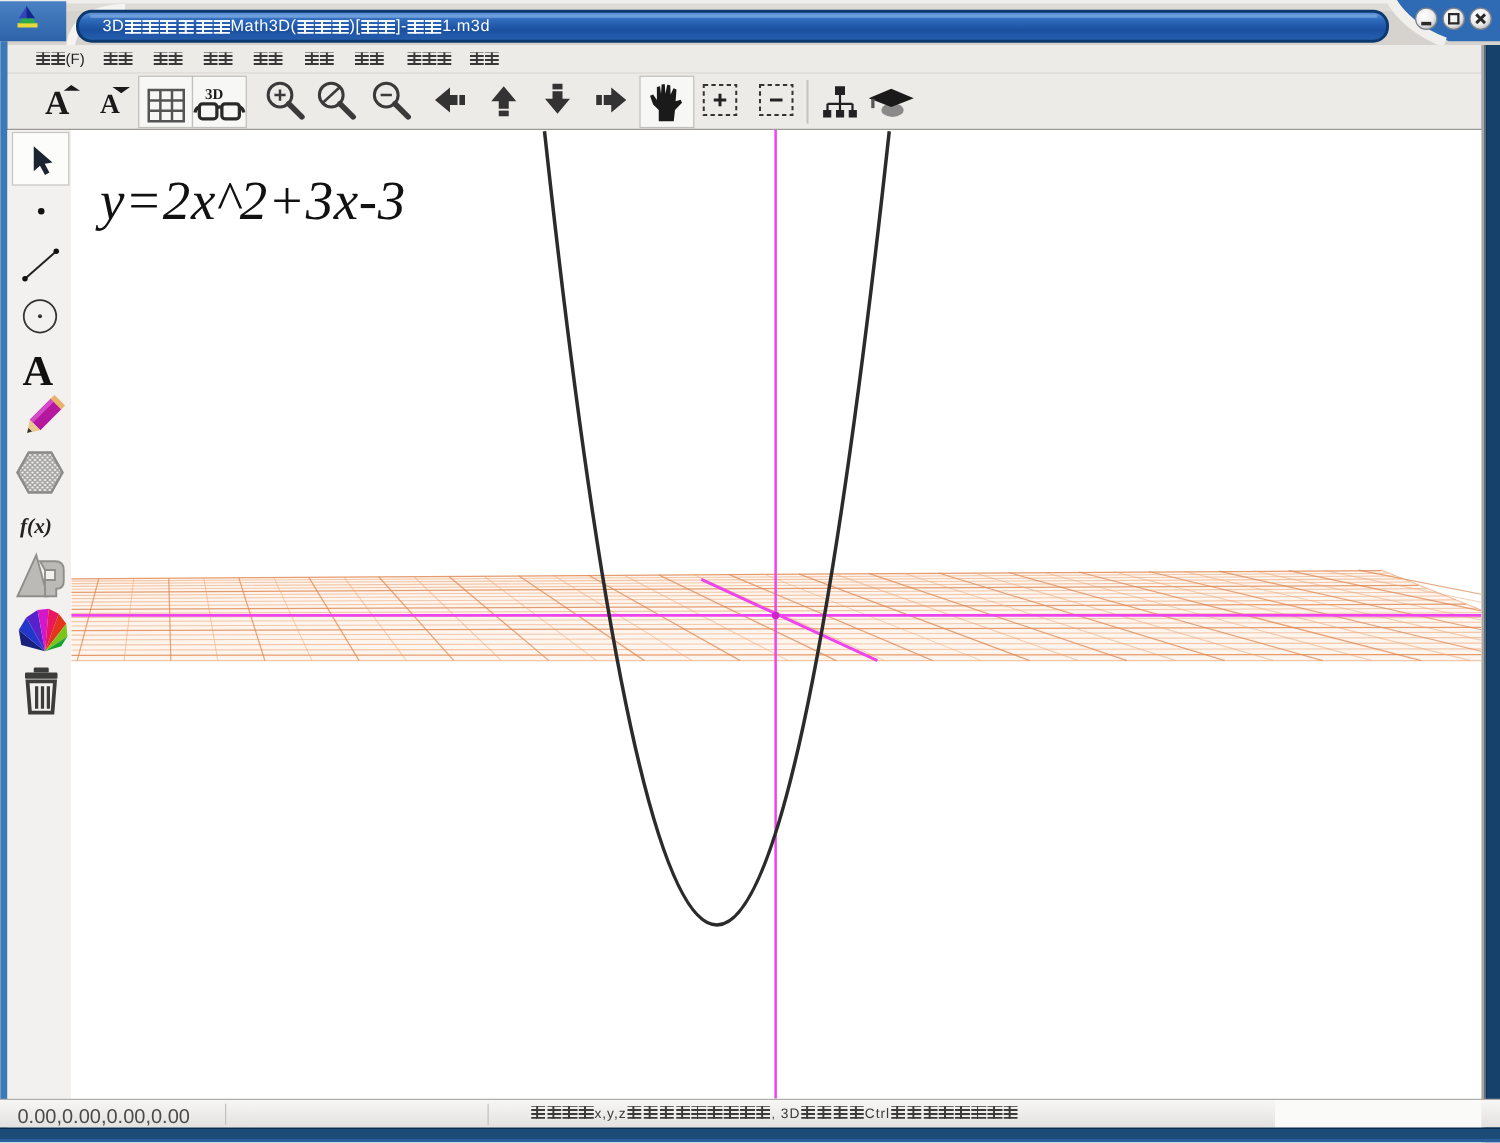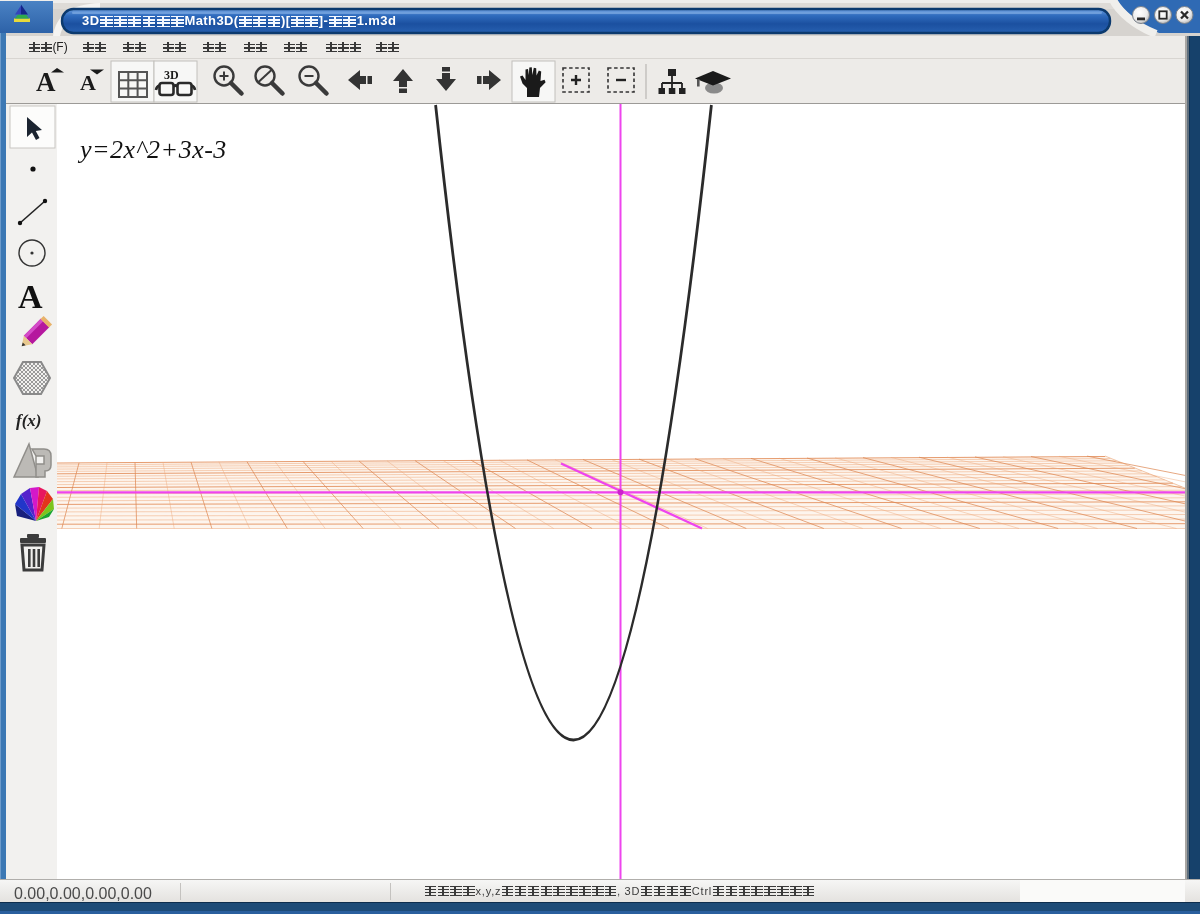--- a/index.html
+++ b/index.html
@@ -56,21 +56,21 @@
  </g>
  <g>
   <circle cx="1141" cy="15" r="8.5" fill="url(#btn)" stroke="#7a828c" stroke-width="1"></circle>
   <rect x="1137" y="17.5" width="8" height="2.8" fill="#2a2a2a"></rect>
   <circle cx="1163" cy="15" r="8.5" fill="url(#btn)" stroke="#7a828c" stroke-width="1"></circle>
   <rect x="1159.3" y="11.3" width="7.4" height="7.4" fill="none" stroke="#2a2a2a" stroke-width="1.8"></rect>
   <circle cx="1184.5" cy="15" r="8.5" fill="url(#btn)" stroke="#7a828c" stroke-width="1"></circle>
   <path d="M 1181,11.5 L 1188,18.5 M 1188,11.5 L 1181,18.5" stroke="#2a2a2a" stroke-width="2.3"></path>
  </g>
 </svg>
-<div class="abs" style="left:82px;top:13px;color:#fff;font-size:13px;font-weight:bold;letter-spacing:.4px;white-space:nowrap">3D<i class="hzw"></i><i class="hzw"></i><i class="hzw"></i><i class="hzw"></i><i class="hzw"></i><i class="hzw"></i>Math3D(<i class="hzw"></i><i class="hzw"></i><i class="hzw"></i>)[<i class="hzw"></i><i class="hzw"></i>]-<i class="hzw"></i><i class="hzw"></i>1.m3d</div>
+<div class="abs" style="left:82px;top:13px;color:#fff;font-size:13px;font-weight:normal;letter-spacing:.4px;white-space:nowrap">3D<i class="hzw"></i><i class="hzw"></i><i class="hzw"></i><i class="hzw"></i><i class="hzw"></i><i class="hzw"></i>Math3D(<i class="hzw"></i><i class="hzw"></i><i class="hzw"></i>)[<i class="hzw"></i><i class="hzw"></i>]-<i class="hzw"></i><i class="hzw"></i>1.m3d</div>
 </div>
 
 <div class="abs" style="left:0;top:36px;width:1200px;height:23px;background:#edebe8;border-bottom:1px solid #d8d5d1">
  <div class="abs" style="left:28px;top:4px;font-size:12px;color:#222;white-space:nowrap">
   <span><i class="hz"></i><i class="hz"></i>(F)</span>
   <span class="abs" style="left:54px"><i class="hz"></i><i class="hz"></i></span>
   <span class="abs" style="left:94px"><i class="hz"></i><i class="hz"></i></span>
   <span class="abs" style="left:134px"><i class="hz"></i><i class="hz"></i></span>
   <span class="abs" style="left:174px"><i class="hz"></i><i class="hz"></i></span>
   <span class="abs" style="left:215px"><i class="hz"></i><i class="hz"></i></span>
@@ -274,21 +274,21 @@
 <line x1="1087.0" y1="456.1" x2="1185.0" y2="475.4" stroke="#dd8752" stroke-width="1.0" opacity="0.72"></line>
 <line x1="1105.0" y1="456.0" x2="1185.0" y2="488.0" stroke="#e89a68" stroke-width="0.9" opacity="0.6"></line>
  <g stroke="#ee44ee" fill="none">
   <line x1="57" y1="492.3" x2="1185" y2="492.3" stroke-width="2.3"></line>
   <line x1="620.5" y1="104" x2="620.5" y2="879" stroke-width="2"></line>
   <line x1="561" y1="463.5" x2="702" y2="528.5" stroke-width="2.3"></line>
  </g>
  <circle cx="620.5" cy="492.3" r="3" fill="#cc22cc"></circle>
  <path d="M 435.6,105 Q 573.5,1375.0 711.4,105" fill="none" stroke="#2b2b2b" stroke-width="2.8"></path>
 </svg>
-<div class="abs" style="left:23px;top:31px;font-family:'Liberation Serif',serif;font-style:italic;font-size:26px;color:#111;letter-spacing:.5px">y=2x^2+3x-3</div>
+<div class="abs" style="left:23px;top:31px;font-family:'Liberation Serif',serif;font-style:italic;font-size:44px;color:#111;letter-spacing:.5px">y=2x^2+3x-3</div>
 </div>
 
 <div class="abs" style="left:0;top:879px;width:1200px;height:23px;background:linear-gradient(#f6f6f5,#e4e2df);border-top:1px solid #b0aeab">
  <div class="abs" style="left:1020px;top:0;width:165px;height:23px;background:#fafaf9"></div>
  <div class="abs" style="left:180px;top:3px;width:1px;height:17px;background:#c4c2bf"></div>
  <div class="abs" style="left:390px;top:3px;width:1px;height:17px;background:#c4c2bf"></div>
  <div class="abs" style="left:14px;top:5px;font-size:16px;color:#4a4a4a">0.00,0.00,0.00,0.00</div>
  <div class="abs" style="left:424px;top:5px;font-size:11px;color:#3a3a3a;white-space:nowrap;letter-spacing:.8px"><i class="hzs"></i><i class="hzs"></i><i class="hzs"></i><i class="hzs"></i>x,y,z<i class="hzs"></i><i class="hzs"></i><i class="hzs"></i><i class="hzs"></i><i class="hzs"></i><i class="hzs"></i><i class="hzs"></i><i class="hzs"></i><i class="hzs"></i><span style="font-size:10px">,</span> 3D<i class="hzs"></i><i class="hzs"></i><i class="hzs"></i><i class="hzs"></i>Ctrl<i class="hzs"></i><i class="hzs"></i><i class="hzs"></i><i class="hzs"></i><i class="hzs"></i><i class="hzs"></i><i class="hzs"></i><i class="hzs"></i></div>
 </div>
 

